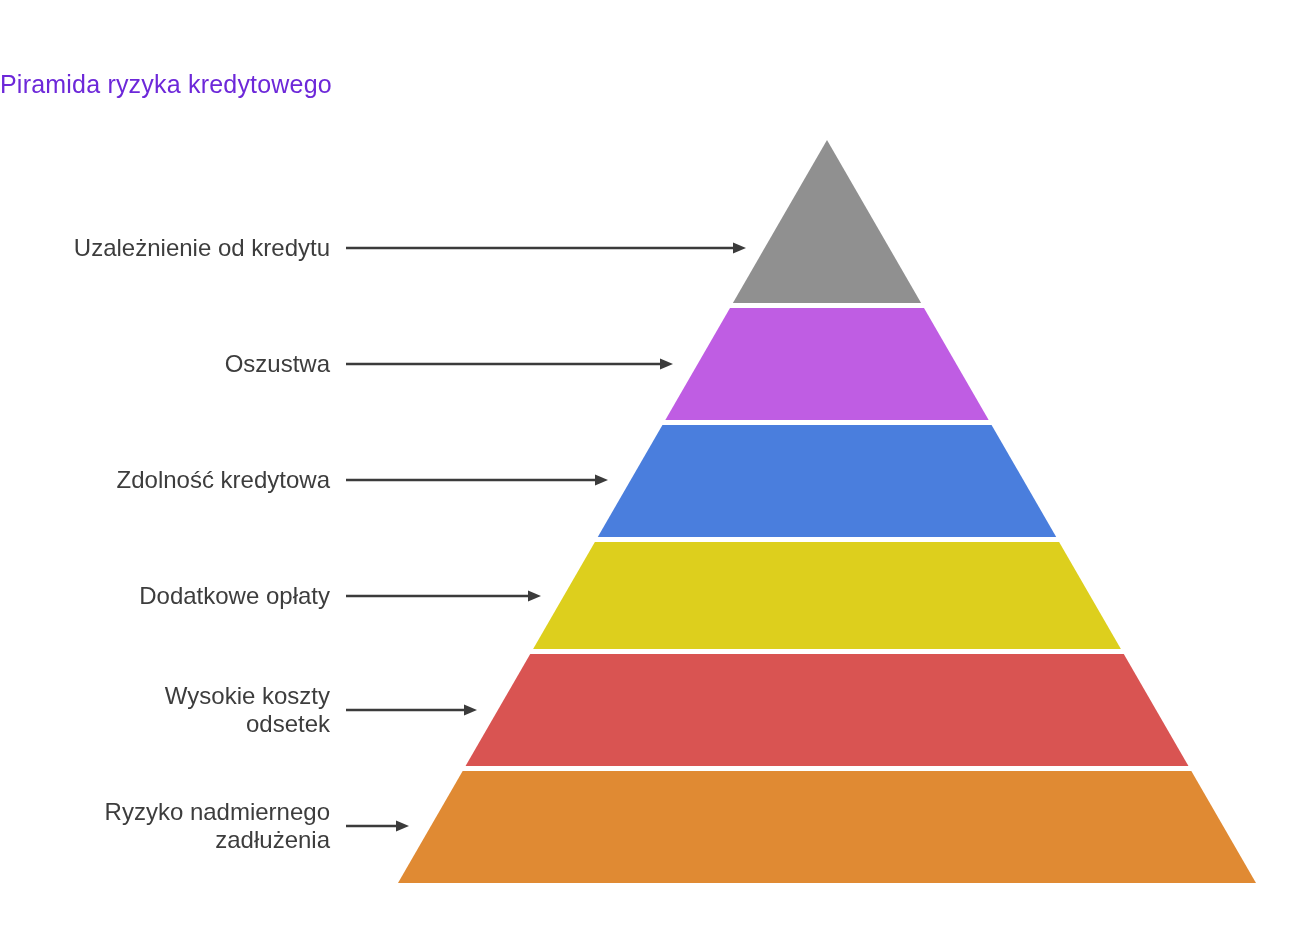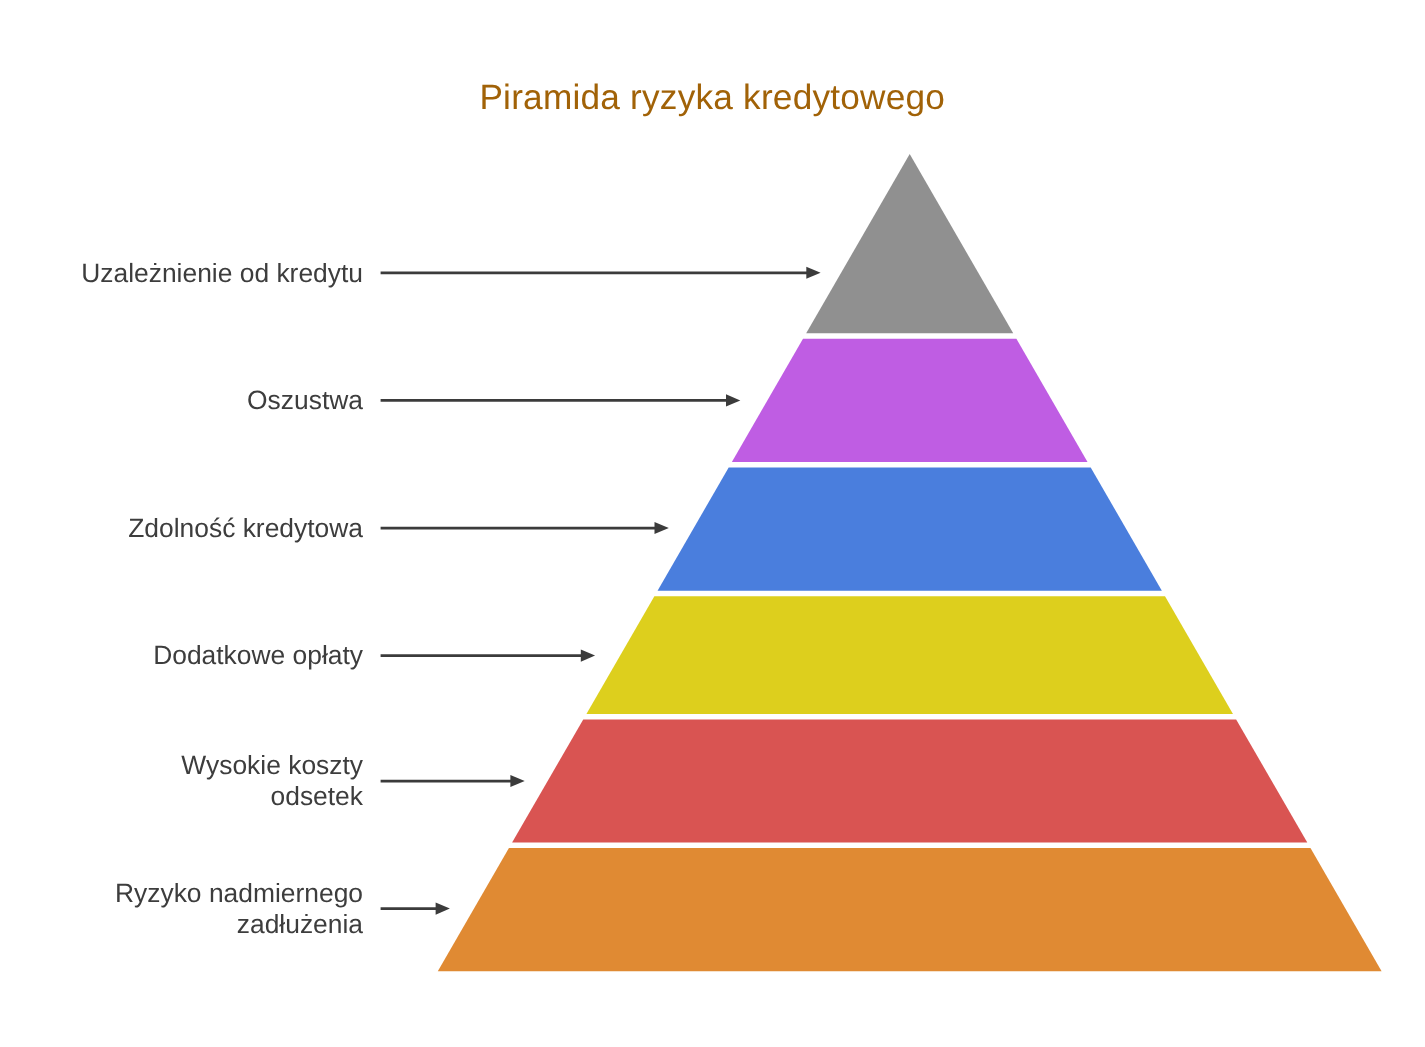--- a/index.html
+++ b/index.html
@@ -13,23 +13,23 @@
     height: 952px;
     background: #ffffff;
     overflow: hidden;
     font-family: "Liberation Sans", sans-serif;
   }
   .chart-title {
     position: absolute;
     top: 70px;
     left: 0;
     width: 1295px;
-    text-align: center;
-    font-size: 32px;
-    color: #a16207;
+    text-align: left;
+    font-size: 25px;
+    color: #6d28d9;
     letter-spacing: 0.2px;
   }
   .diagram-svg {
     position: absolute;
     top: 0;
     left: 0;
   }
   .lvl-label {
     font-family: "Liberation Sans", sans-serif;
     font-size: 24px;

